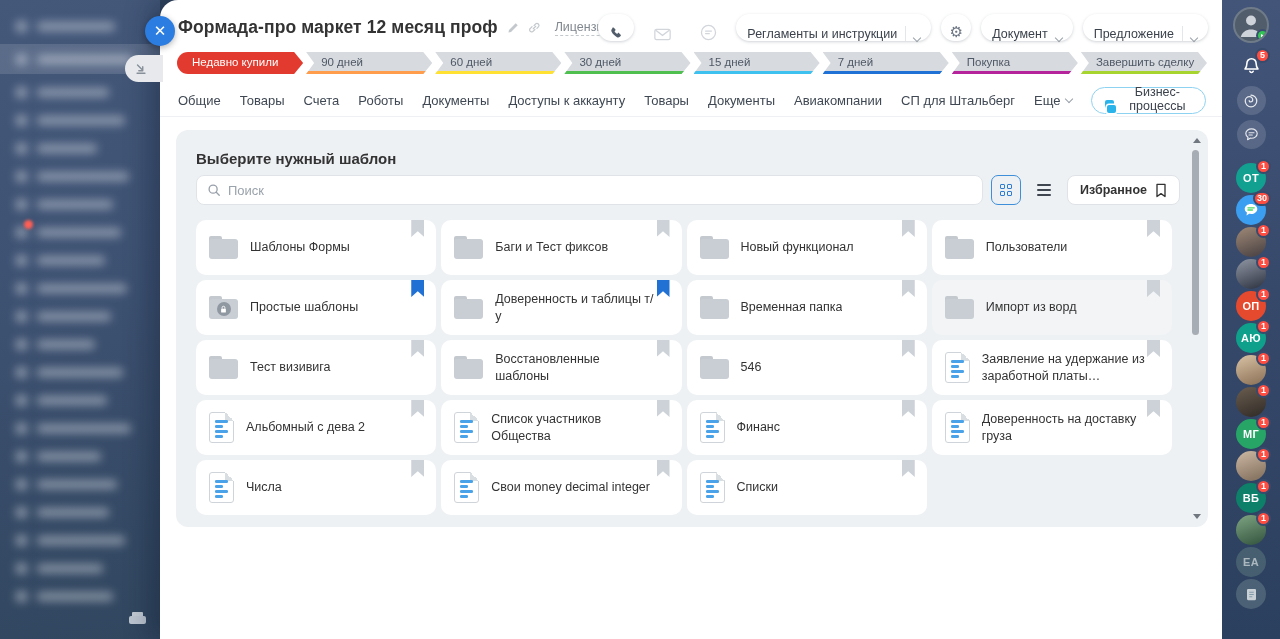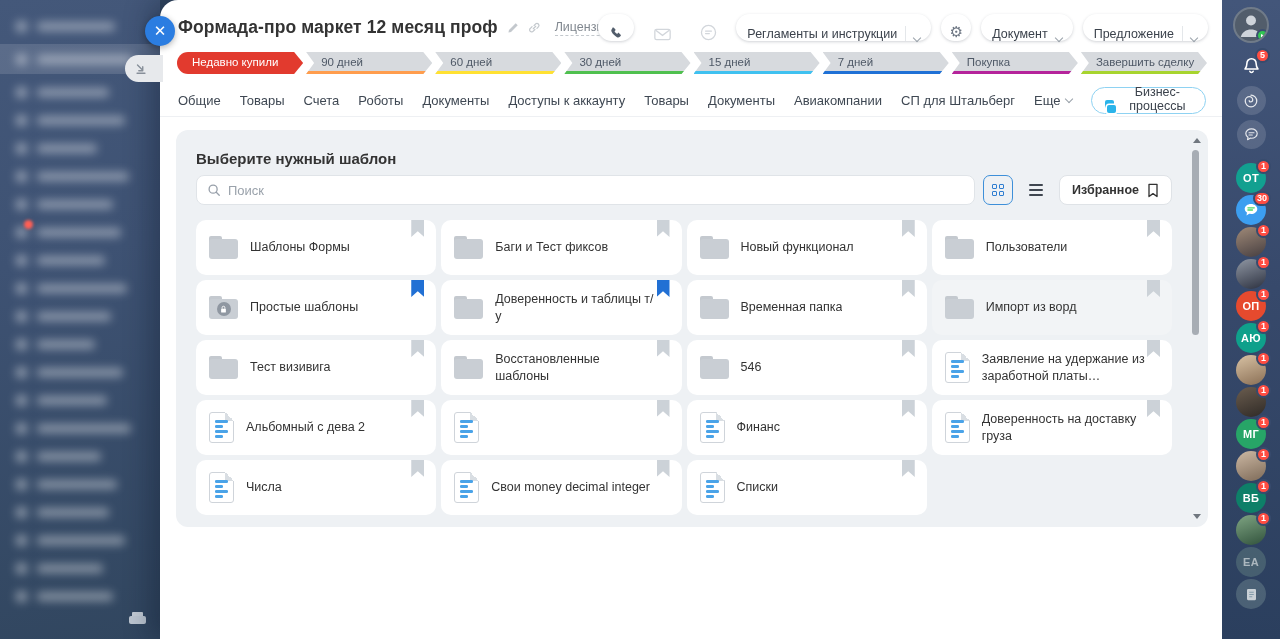--- a/index.html
+++ b/index.html
@@ -61,21 +61,21 @@
   display:flex;align-items:flex-end;gap:7px;padding:0 13px;font-family:inherit;font-size:12.5px;color:#3b424c}
 .bp-ic{position:relative;width:15px;height:13px}
 .bp-ic::before,.bp-ic::after{content:"";position:absolute;width:9px;height:8px;border-radius:2px;background:#2bb4ea}
 .bp-ic::before{left:0;top:0}
 .bp-ic::after{right:0;bottom:0;box-shadow:0 0 0 1.5px #fff}
 
 
 .panel{position:absolute;left:16px;top:130px;width:1032px;height:397px;background:#eef1f4;border-radius:12px;
   padding:20px 20px 0 20px;overflow:hidden}
 .panel h2{font-size:15px;font-weight:700;color:#333;margin-bottom:8px}
-.search-row{display:flex;align-items:center;gap:8px;margin-right:16px}
+.search-row{display:flex;align-items:center;gap:8px;margin-right:8px}
 .search-box{flex:1;height:30px;background:#fff;border:1px solid #e0e4e8;border-radius:8px;
   display:flex;align-items:center;gap:7px;padding:0 10px}
 .search-box input{border:none;outline:none;flex:1;font-size:13px;color:#333;font-family:inherit;background:transparent}
 .search-box input::placeholder{color:#9aa2ab}
 .view-btn{width:30px;height:30px;border-radius:7px;border:none;background:transparent;cursor:pointer;
   display:flex;align-items:center;justify-content:center}
 .view-btn.active{border:1px solid #3d8fd9}
 .grid-ic{display:grid;grid-template-columns:5px 5px;grid-template-rows:5px 5px;gap:2px}
 .grid-ic i{border:1.5px solid #2e7dd1;border-radius:1px}
 .list-ic{display:flex;flex-direction:column;gap:3px}
@@ -466,20 +466,21 @@
           <span class="bm gray"></span>
         </div>
         <div class="card doc">
 
           <span class="icon-doc">
             <b></b>
             <b></b>
             <b></b>
             <b></b>
           </span>
+          <span class="label">Список участников Общества</span>
           <span class="bm gray"></span>
         </div>
         <div class="card doc">
 
           <span class="icon-doc">
             <b></b>
             <b></b>
             <b></b>
             <b></b>
           </span>

